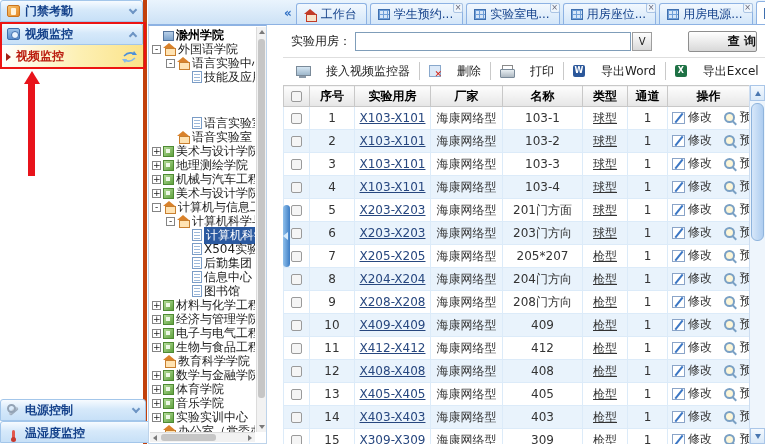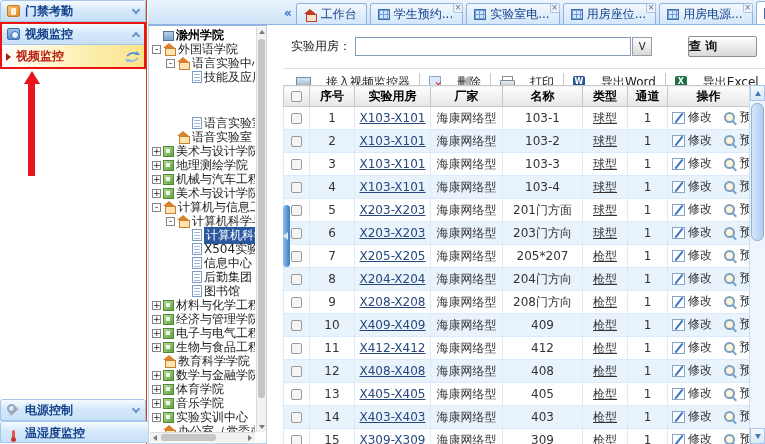--- a/index.html
+++ b/index.html
@@ -1,20 +1,20 @@
 <!DOCTYPE html>
 <html><head>
 <meta charset="utf-8">
 <style>
   * { margin:0; padding:0; box-sizing:border-box; }
   html,body { width:765px; height:444px; overflow:hidden; }
   body { font-family:"DejaVu Sans","Liberation Sans",sans-serif; font-size:12px; background:#fff; position:relative; color:#333; }
 
   
-  .sidebar { position:absolute; left:0; top:0; width:147px; height:444px; background:#fff; border-right:1px solid #c2410c; }
+  .sidebar { position:absolute; left:0; top:0; width:147px; height:444px; background:#fff; border-right:4px solid #c2410c; }
   .side-sec { height:22px; display:flex; align-items:center; padding:0 6px; gap:5px;
     background:linear-gradient(#f7fbff,#d6e9fa 45%,#c7e0f7); border:1px solid #a3c6ea; border-radius:3px 3px 0 0; cursor:pointer; }
   .side-sec .slabel { color:#15428b; font-weight:bold; flex:1; white-space:nowrap; overflow:hidden; }
   .chev { width:6px; height:6px; border-right:2px solid #6d94c4; border-bottom:2px solid #6d94c4; display:inline-block; }
   .chev-down { transform:rotate(45deg); margin-top:-3px; }
   .chev-up { transform:rotate(-135deg); margin-top:3px; }
   .sec-top2 { margin-top:1px; }
   .side-item { height:23px; display:flex; align-items:center; gap:5px; padding:0 6px;
     background:linear-gradient(90deg,#ffffff,#fdf0b4 55%,#fbe38a); cursor:pointer; }
   .side-item .bullet { width:0; height:0; border-left:5px solid #a32014; border-top:4px solid transparent; border-bottom:4px solid transparent; }
@@ -81,25 +81,25 @@
   .sa-down { left:2px; bottom:3px; border-left:3px solid transparent; border-right:3px solid transparent; border-top:4px solid #7a7a7a; }
   .sa-left { top:2px; left:3px; border-top:3px solid transparent; border-bottom:3px solid transparent; border-right:4px solid #7a7a7a; }
   .sa-right { top:2px; right:3px; border-top:3px solid transparent; border-bottom:3px solid transparent; border-left:4px solid #7a7a7a; }
 
   
   .splitter { position:absolute; left:283px; top:205px; width:7px; height:62px; z-index:30; background:linear-gradient(90deg,#8fc0ec,#3c7cc4); border-radius:4px; cursor:pointer; }
   .splitter::after { content:""; position:absolute; left:0; top:27px; border-top:4px solid transparent; border-bottom:4px solid transparent; border-right:5px solid #d9ecfc; }
 
   
   .content { position:absolute; left:283px; top:25px; right:0; bottom:0; background:#fff; }
-  .search-bar { height:44px; display:flex; align-items:center; padding:0 8px; border-bottom:1px solid #dedede; }
+  .search-bar { height:33px; display:flex; align-items:center; padding:0 8px; border-bottom:1px solid #dedede; }
   .s-label { color:#222; margin-right:4px; white-space:nowrap; }
   .q-input { width:280px; height:19px; border:1px solid #7f9db9; font-size:12px; padding:0 3px; font-family:inherit; }
   .v-btn { width:20px; height:19px; border:1px solid #9d9d9d; background:linear-gradient(#fefefe,#d9d9d9); font-size:10px; line-height:17px; text-align:center; margin-left:1px; cursor:pointer; color:#222; }
-  .query-btn { margin-left:36px; width:70px; height:21px; border:1px solid #8e8e8e; border-radius:2px; background:linear-gradient(#ffffff,#d8d8d8); font-size:12px; font-weight:bold; text-align:left; line-height:19px; cursor:pointer; color:#111; }
+  .query-btn { margin-left:36px; width:70px; height:21px; border:1px solid #8e8e8e; border-radius:2px; background:linear-gradient(#ffffff,#d8d8d8); font-size:12px; font-weight:bold; text-align:right; line-height:19px; cursor:pointer; color:#111; }
 
   .toolbar { height:26px; display:flex; align-items:center; padding:0 4px; }
   .tb-btn { display:flex; align-items:center; gap:16px; padding:0 9px; height:18px; border-right:1px solid #c9c9c9; cursor:pointer; white-space:nowrap; color:#222; }
   .tbi { display:inline-block; position:relative; width:14px; height:13px; flex:0 0 auto; }
   .ti-connect-monitor { }
   .ti-connect-monitor::before { content:""; position:absolute; left:0; top:1px; width:13px; height:8px; background:linear-gradient(#d5e6f3,#9fb8cc); border:1px solid #7a8a99; }
   .ti-connect-monitor::after { content:""; position:absolute; left:3px; bottom:0; width:7px; height:2px; background:#8b9aa9; }
   .ti-delete { width:12px; height:12px; background:#dce9f8; border:1px solid #89a8cc; }
   .ti-delete::after { content:"✕"; position:absolute; right:-2px; bottom:-3px; color:#d42314; font-size:9px; font-weight:bold; }
   .ti-print::before { content:""; position:absolute; left:2px; top:0; width:9px; height:4px; background:#fff; border:1px solid #8a8a8a; }
@@ -284,26 +284,26 @@
     <span class="tlabel sel">计算机科学与技术</span>
   </div>
       <div class="tnode" style="padding-left: 30px;">
     <span class="toggle hidden"></span>
     <span class="ticn i-doc"></span>
     <span class="tlabel">X504实验室办公室</span>
   </div>
       <div class="tnode" style="padding-left: 30px;">
     <span class="toggle hidden"></span>
     <span class="ticn i-doc"></span>
+    <span class="tlabel">后勤集团</span>
+  </div>
+      <div class="tnode" style="padding-left: 30px;">
+    <span class="toggle hidden"></span>
+    <span class="ticn i-doc"></span>
     <span class="tlabel">信息中心</span>
-  </div>
-      <div class="tnode" style="padding-left: 30px;">
-    <span class="toggle hidden"></span>
-    <span class="ticn i-doc"></span>
-    <span class="tlabel">后勤集团</span>
   </div>
       <div class="tnode" style="padding-left: 30px;">
     <span class="toggle hidden"></span>
     <span class="ticn i-doc"></span>
     <span class="tlabel">图书馆</span>
   </div>
       <div class="tnode" style="padding-left: 2px;">
     <span class="toggle">+</span>
     <span class="ticn i-building"></span>
     <span class="tlabel">材料与化学工程学院</span>

